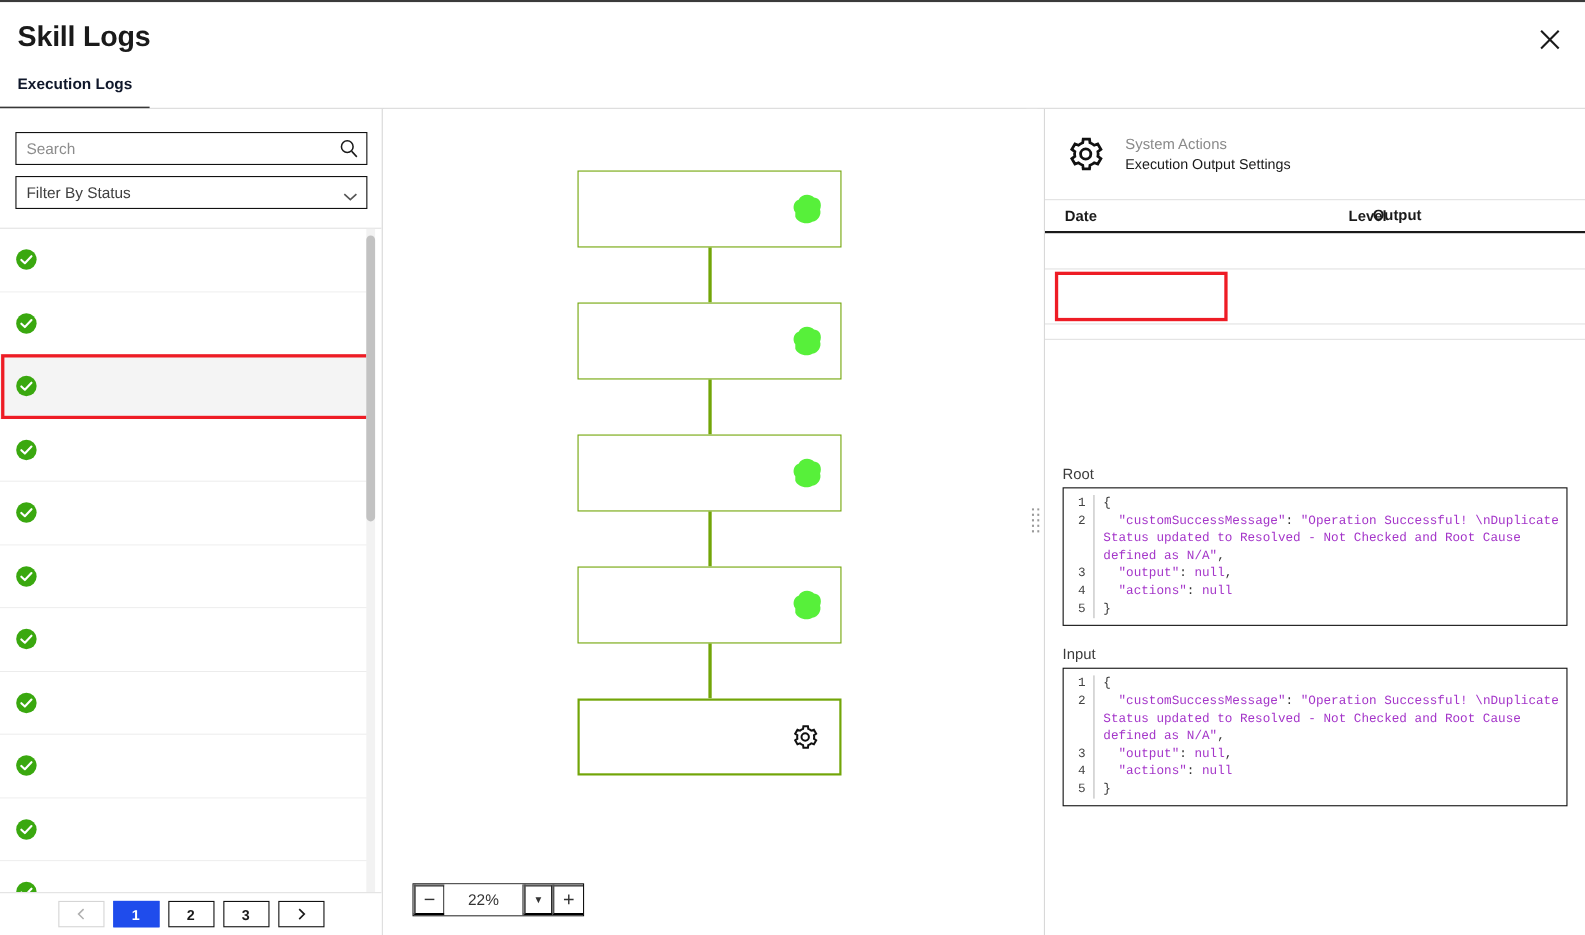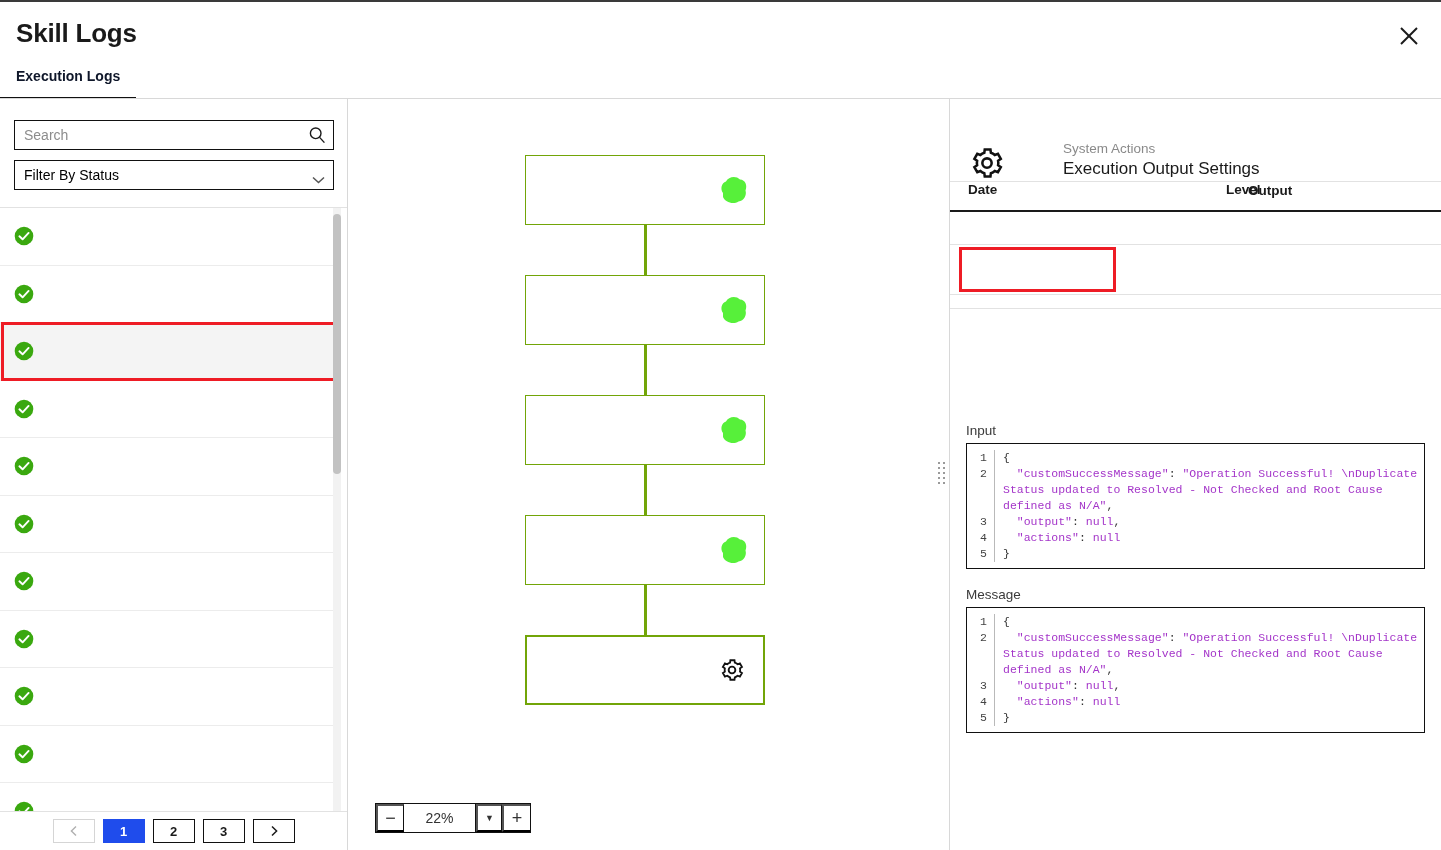--- a/index.html
+++ b/index.html
@@ -75,21 +75,21 @@
   .search-input::placeholder { color: #8c8c8c; }
   .search-icon {
     position: absolute; right: 8px; top: 6px;
     width: 18px; height: 18px; pointer-events: none;
   }
   .filter-wrap { position: absolute; left: 14px; top: 61px; width: 320px; height: 30px; }
   .filter-select {
     width: 100%; height: 30px;
     border: 1px solid #111; background: #fff;
     padding: 0 28px 0 9px;
-    font-size: 14px; color: #000000;
+    font-size: 14px; color: #404040;
     font-family: "Liberation Sans", sans-serif;
     outline: none; border-radius: 0;
     -webkit-appearance: none; appearance: none; cursor: pointer;
   }
   .chevron-icon {
     position: absolute; right: 9px; top: 10px;
     width: 13px; height: 8px; pointer-events: none;
   }
 
   .list {
@@ -201,32 +201,31 @@
   .grip { width: 7px; height: 26px; }
 
   
   .right {
     position: absolute; left: 949px; top: 97px; right: 0; bottom: 0;
     background: #fff; border-left: 1px solid #d8d8d8;
     overflow: hidden;
   }
   .panel-head {
     position: absolute; left: 0; top: 0; right: 0; height: 83px;
-    display: flex; align-items: flex-end; padding-left: 19px;
+    display: flex; align-items: center; padding-left: 19px;
     border-bottom: 1px solid #e2e2e2;
-    gap: 40px;
   }
   .panel-gear { width: 36px; height: 36px; flex: 0 0 36px; }
   .panel-head-text { margin-left: 18px; }
   .panel-sub { font-size: 13.5px; color: #8a8a8a; line-height: 1.3; }
-  .panel-title { font-size: 17px; color: #1a1a1a; line-height: 1.35; margin-top: 1px; }
+  .panel-title { font-size: 13px; color: #1a1a1a; line-height: 1.35; margin-top: 1px; }
 
   .log-table { position: absolute; left: 0; top: 83px; right: 0; }
   .log-head {
-    display: flex; height: 30px; 
+    display: flex; height: 30px; align-items: center;
     border-bottom: 2px solid #1a1a1a;
     font-size: 13.5px; font-weight: bold; color: #1a1a1a;
   }
   .log-row {
     display: flex; align-items: center;
     border-bottom: 1px solid #e2e2e2;
     font-size: 13.5px; color: #3a3a3a;
     position: relative;
     min-height: 33px;
   }
@@ -519,39 +518,39 @@
             <div class="c-date"></div>
             <div class="c-level"></div>
             <div class="c-msg"></div>
             <div class="date-highlight"></div>
           </div>
         </div>
       <div class="log-row-empty"></div>
     </div>
 
     <div class="code-section" id="input-section" style="top:324px">
-      <div class="code-label">Input</div>
+      <div class="code-label">Root</div>
       <div class="code-box">
         <div class="gutter" id="input-gutter">
             <div style="height: 16px;">1</div>
             <div style="height: 48px;">2</div>
             <div style="height: 16px;">3</div>
             <div style="height: 16px;">4</div>
             <div style="height: 16px;">5</div>
           </div>
         <div class="code-body" id="input-code"><span class="tok-punc">{</span><span class="tok-punc">
 </span><span class="tok-punc"> </span><span class="tok-punc"> </span><span class="tok-str">"customSuccessMessage"</span><span class="tok-punc">:</span><span class="tok-punc"> </span><span class="tok-str">"Operation Successful! \nDuplicate Status updated to Resolved - Not Checked and Root Cause defined as N/A"</span><span class="tok-punc">,</span><span class="tok-punc">
 </span><span class="tok-punc"> </span><span class="tok-punc"> </span><span class="tok-str">"output"</span><span class="tok-punc">:</span><span class="tok-punc"> </span><span class="tok-null">null</span><span class="tok-punc">,</span><span class="tok-punc">
 </span><span class="tok-punc"> </span><span class="tok-punc"> </span><span class="tok-str">"actions"</span><span class="tok-punc">:</span><span class="tok-punc"> </span><span class="tok-null">null</span><span class="tok-punc">
 </span><span class="tok-punc">}</span></div>
       </div>
     </div>
 
     <div class="code-section" id="output-section" style="top:488px">
-      <div class="code-label">Message</div>
+      <div class="code-label">Input</div>
       <div class="code-box">
         <div class="gutter" id="output-gutter">
             <div style="height: 16px;">1</div>
             <div style="height: 48px;">2</div>
             <div style="height: 16px;">3</div>
             <div style="height: 16px;">4</div>
             <div style="height: 16px;">5</div>
           </div>
         <div class="code-body" id="output-code"><span class="tok-punc">{</span><span class="tok-punc">
 </span><span class="tok-punc"> </span><span class="tok-punc"> </span><span class="tok-str">"customSuccessMessage"</span><span class="tok-punc">:</span><span class="tok-punc"> </span><span class="tok-str">"Operation Successful! \nDuplicate Status updated to Resolved - Not Checked and Root Cause defined as N/A"</span><span class="tok-punc">,</span><span class="tok-punc">

